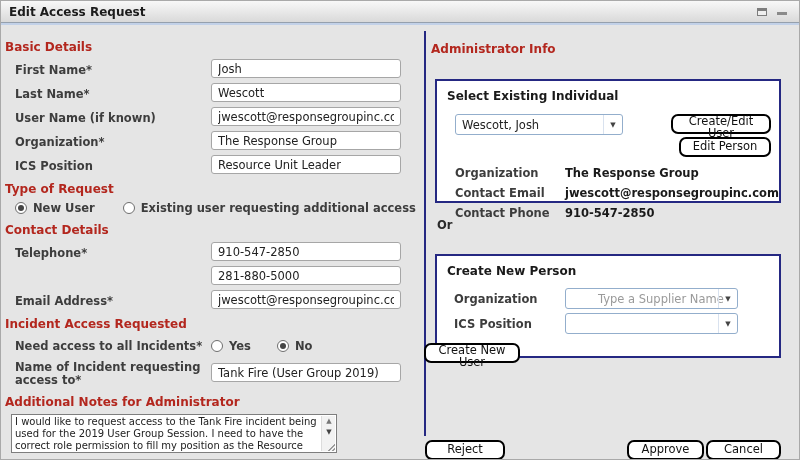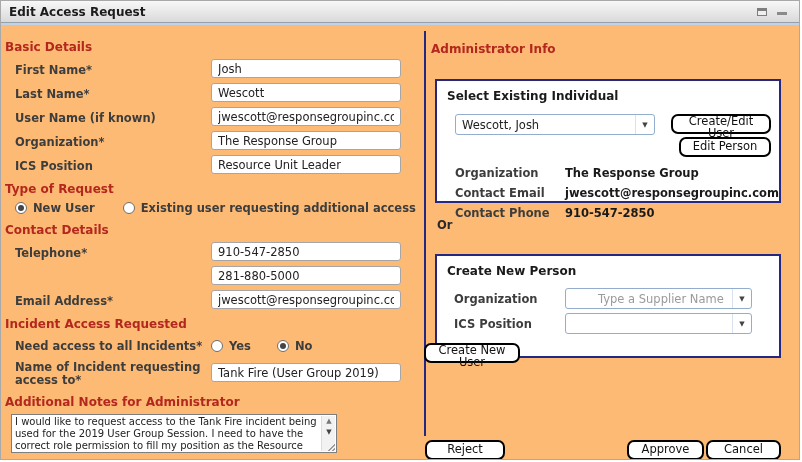--- a/index.html
+++ b/index.html
@@ -1,19 +1,19 @@
 <!DOCTYPE html>
 <html><head>
 <meta charset="utf-8">
 <style>
   * { box-sizing: border-box; }
   html,body { margin:0; padding:0; background:#fff; }
   body { font-family:"DejaVu Sans","Liberation Sans",sans-serif; }
 
-  .dialog { position:relative; width:800px; height:460px; border:1px solid #a9a9a9; background:#fdba74; overflow:hidden; }
+  .dialog { position:relative; width:800px; height:460px; border:1px solid #a9a9a9; background:#e5e5e5; overflow:hidden; }
 
   
   .titlebar { position:relative; height:22px; background:linear-gradient(#f8f8f8,#d9d9d9); border-bottom:1px solid #95a0ad; }
   .titlebar-accent { height:2px; background:#c2d1e8; }
   .title-text { position:absolute; left:8px; top:4px; font-size:12px; font-weight:bold; color:#1c1c1c; }
   .win-btns { position:absolute; right:12px; top:0; height:22px; display:flex; align-items:center; gap:10px; }
   .restore-icon { width:10px; height:8px; border:1px solid #7d7d7d; border-top:3px solid #7d7d7d; background:#efefef; cursor:pointer; }
   .minimize-icon { width:10px; height:3px; background:#8a8a8a; margin-top:3px; cursor:pointer; }
 
   
@@ -44,39 +44,39 @@
                  background:repeating-linear-gradient(135deg,#9b9b9b 0 1px,transparent 1px 3px); cursor:nwse-resize; }
 
   
   .admin-heading { margin:14px 0 0 5px; }
   .panel { position:absolute; left:9px; width:346px; border:2px solid #252882; background:#fff; }
   .panel-select { top:51px; height:124px; }
   .panel-create { top:226px; height:104px; }
   .panel-title { font-size:12px; font-weight:bold; color:#1a1a1a; margin:8px 0 0 10px; }
 
   .dd-row { display:flex; justify-content:space-between; align-items:flex-start; margin:11px 8px 0 18px; }
-  .dropdown { width:200px; height:21px; border:1px solid #93aecc; border-radius:3px; background:#fff; display:flex; align-items:center; font-size:11.5px; color:#222; padding-left:6px; position:relative; cursor:pointer; }
+  .dropdown { width:168px; height:21px; border:1px solid #93aecc; border-radius:3px; background:#fff; display:flex; align-items:center; font-size:11.5px; color:#222; padding-left:6px; position:relative; cursor:pointer; }
   .dropdown .dd-arrow { position:absolute; right:0; top:0; width:19px; height:100%; border-left:1px solid #d9e2ef; display:flex; align-items:center; justify-content:center; font-size:7px; color:#444; }
   .dropdown .ph { color:#9a9a9a; }
 
   .btn { border:2px solid #000; border-radius:7px; background:#fff; color:#111; font-family:inherit; font-size:11.5px; line-height:1; padding:0 6px; height:20px; cursor:pointer; }
   .btn-stack { display:flex; flex-direction:column; align-items:flex-end; gap:3px; }
   .btn-edit-person { width:92px; }
   .btn-create-edit { width:100px; }
 
   .info-row { display:flex; margin:0 0 6px 18px; font-size:11.5px; font-weight:bold; }
   .info-rows { margin-top:9px; }
   .info-label { width:110px; color:#3d3d3d; }
   .info-value { color:#1a1a1a; }
 
   .or-label { position:absolute; left:11px; top:190px; font-size:11.5px; font-weight:bold; color:#2b2b2b; }
 
   .cn-row { display:flex; align-items:center; margin:10px 0 0 17px; }
   .cn-lbl { width:111px; font-size:11.5px; font-weight:bold; color:#3d3d3d; }
-  .cn-dd { width:187px;padding-left:32px; }
+  .cn-dd { width:173px;padding-left:32px; }
   .btn-create-new-user { position:relative; margin:9px 0 0 -13px; width:96px; }
 
   
   .btn-reject  { position:absolute; left:424px; top:439px; width:80px; }
   .btn-approve { position:absolute; left:626px; top:439px; width:77px; }
   .btn-cancel  { position:absolute; left:705px; top:439px; width:75px; }
 </style>
 </head>
 <body>
 

